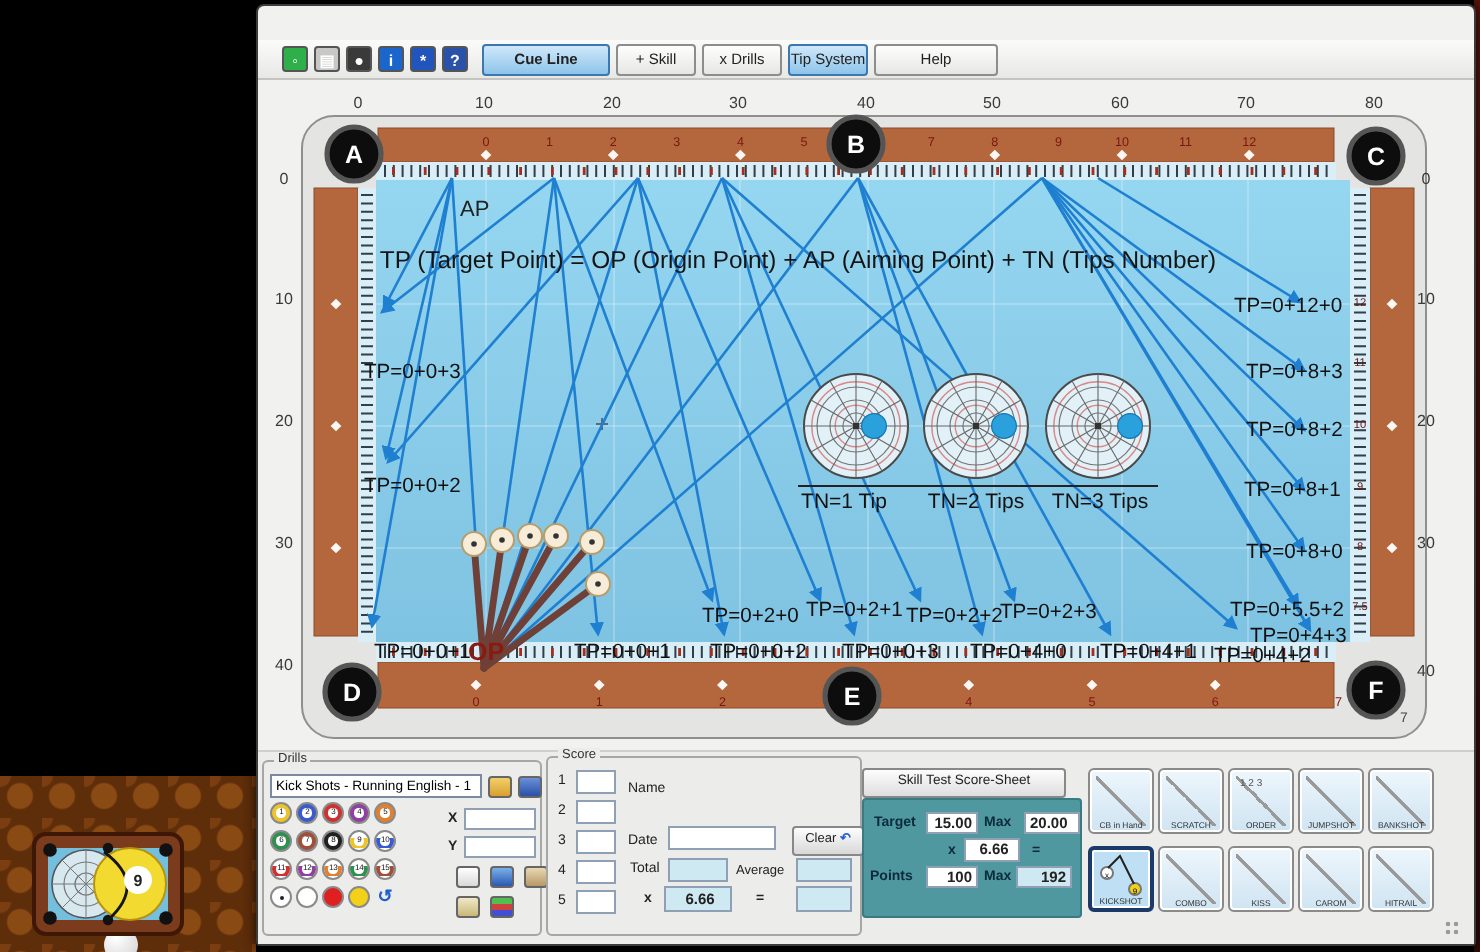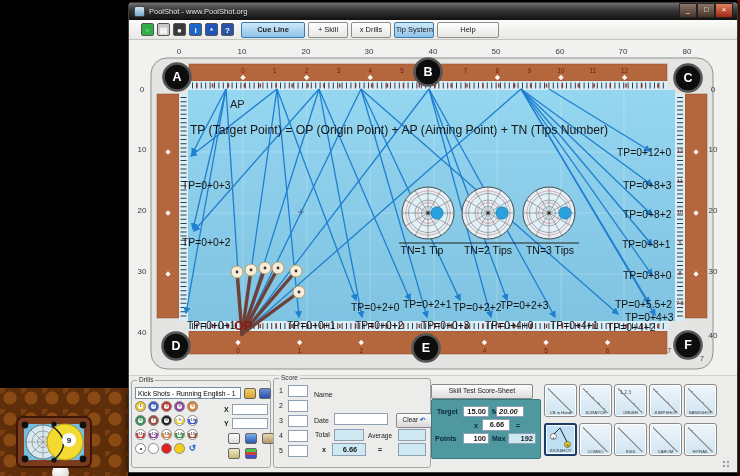--- a/index.html
+++ b/index.html
@@ -110,44 +110,35 @@
     <circle cx="27" cy="26" r="11" fill="none" stroke="#777" stroke-width="0.6"></circle>
     <circle cx="27" cy="26" r="5.5" fill="none" stroke="#777" stroke-width="0.6"></circle>
     <path d="M10 26 H44 M27 9 V43 M15 14 L39 38 M39 14 L15 38" stroke="#777" stroke-width="0.5"></path>
     <circle cx="49" cy="26" r="18" fill="#f2da30" stroke="#b8940a" stroke-width="1"></circle>
     <path d="M36 10 Q58 26 38 44" stroke="#151515" stroke-width="1.4" fill="none"></path>
     <circle cx="53" cy="24" r="7" fill="#fff"></circle>
     <text x="53" y="27" font-size="8" font-weight="bold" fill="#222" text-anchor="middle" font-family="Liberation Sans, sans-serif">9</text>
   </svg>
 
   <div class="win">
-    <div class="titlebar">
-      <span class="app-ico"></span>
-      <span class="title">PoolShot - www.PoolShot.org</span>
-      <span class="caps">
-        <span class="cap">_</span>
-        <span class="cap">□</span>
-        <span class="cap close">×</span>
-      </span>
-    </div>
 
     <div class="toolbar">
       <div class="tb-icons">
           <div class="tico" style="background: rgb(47, 175, 74);">◦</div>
           <div class="tico" style="background: rgb(200, 200, 198);">▤</div>
           <div class="tico" style="background: rgb(58, 58, 58);">●</div>
           <div class="tico" style="background: rgb(26, 102, 204);">i</div>
           <div class="tico" style="background: rgb(34, 85, 187);">*</div>
           <div class="tico" style="background: rgb(42, 82, 168);">?</div>
         </div>
       <div class="tb-group">
           <div class="tbtn active" style="width: 62px; font-weight: bold;">Cue Line</div>
           <div class="tbtn" style="width: 38px;">+ Skill</div>
           <div class="tbtn" style="width: 38px;">x Drills</div>
-          <div class="tbtn active" style="width: 38px; text-align: right;">Tip System</div>
+          <div class="tbtn active" style="width: 38px;">Tip System</div>
           <div class="tbtn" style="width: 60px;">Help</div>
         </div>
     </div>
 
     <div class="main">
       <svg id="tableSvg" width="608" height="338" viewBox="130 40 608 338" font-family="Liberation Sans, sans-serif">
           <defs>
             <marker id="arr" viewBox="0 0 8 8" refX="6.5" refY="4" markerWidth="5.5" markerHeight="5.5" orient="auto">
               <path d="M0,0 L8,4 L0,8 z" fill="#1f7fd0"></path>
             </marker>
@@ -522,21 +513,21 @@
         <span class="lbl" style="left:104px;top:67px;font-weight:bold;">=</span>
         <div class="fld teal" style="left:124px;top:64px;width:28px;height:13px;"></div>
       </div>
 
       <div style="position:absolute;left:302px;top:6px;width:106px;height:80px;">
         <div class="skillbtn">Skill Test Score-Sheet</div>
         <div class="tealpanel">
           <span class="lbl" style="left:5px;top:8px;">Target</span>
           <div class="fld" style="left:31px;top:6px;width:26px;height:11px;text-align:right;padding-right:2px;font-weight:bold;">15.00</div>
           <span class="lbl" style="left:60px;top:8px;">Max</span>
-          <div class="fld" style="left:64px;top:6px;width:28px;height:11px;text-align:right;padding-right:14px;font-weight:bold;font-style:italic;">20.00</div>
+          <div class="fld" style="left:80px;top:6px;width:28px;height:11px;text-align:right;padding-right:14px;font-weight:bold;">20.00</div>
           <span class="lbl" style="left:42px;top:22px;">x</span>
           <div class="fld" style="left:50px;top:19px;width:28px;height:12px;text-align:center;font-weight:bold;">6.66</div>
           <span class="lbl" style="left:84px;top:22px;font-weight:bold;">=</span>
           <span class="lbl" style="left:3px;top:35px;">Points</span>
           <div class="fld" style="left:31px;top:33px;width:26px;height:11px;text-align:right;padding-right:2px;font-weight:bold;">100</div>
           <span class="lbl" style="left:60px;top:35px;">Max</span>
           <div class="fld teal" style="left:76px;top:33px;width:28px;height:11px;text-align:right;padding-right:2px;font-weight:bold;">192</div>
         </div>
       </div>
 

